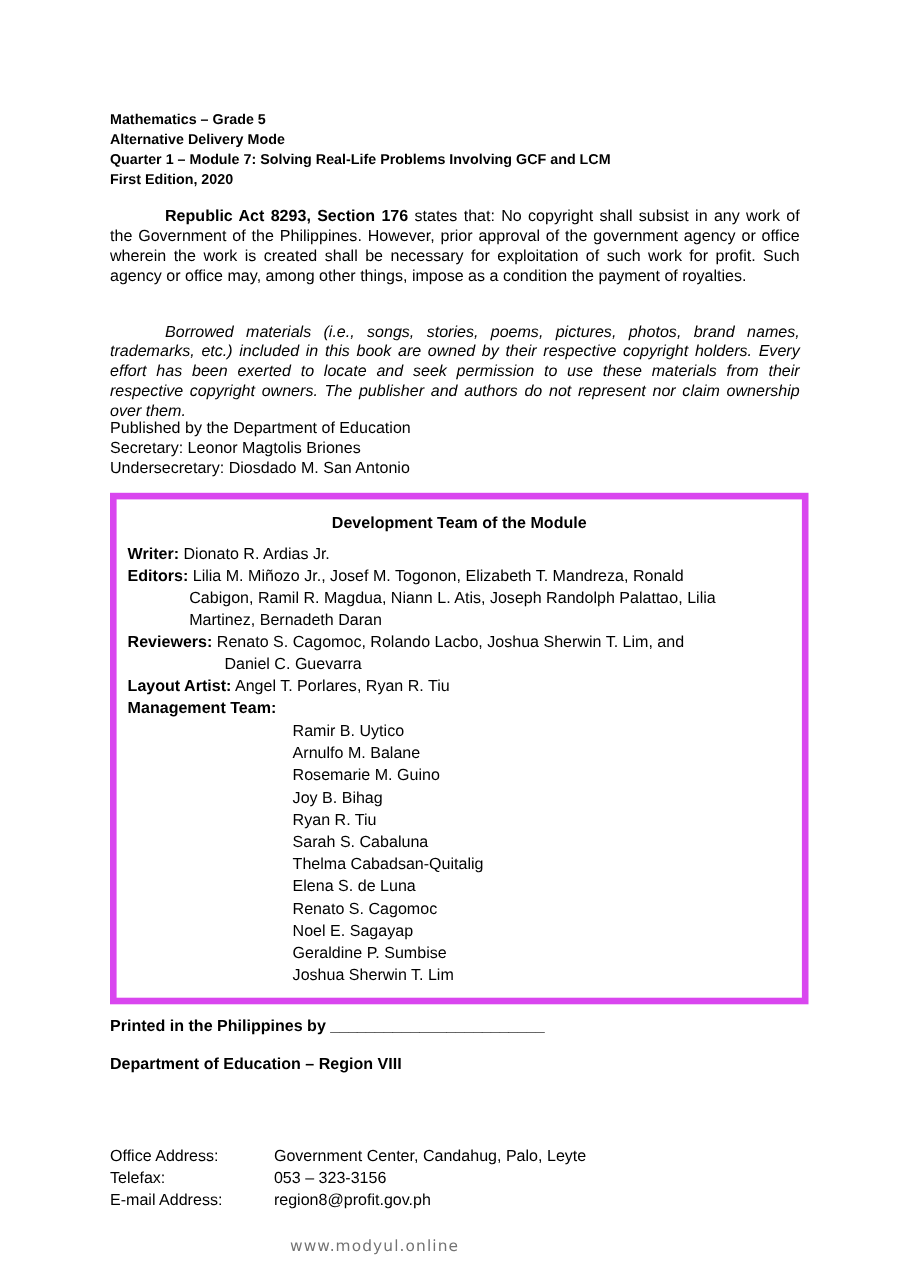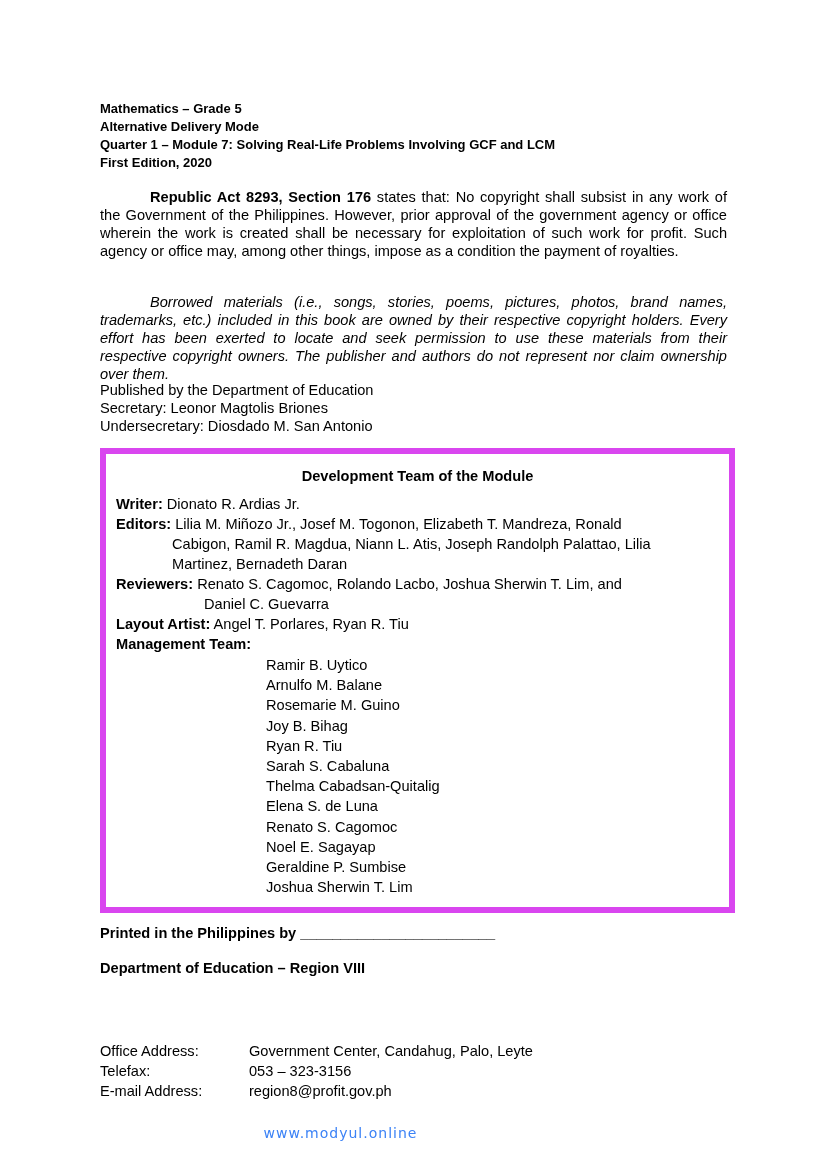--- a/index.html
+++ b/index.html
@@ -17,21 +17,21 @@
   .box-title { position: absolute; top: 14px; left: 0; width: 100%; text-align: center; font-weight: bold; }
   .row { position: absolute; left: 10px; width: 600px; line-height: 20px; }
   .row b { font-weight: bold; }
   .cont { padding-left: 56px; }
   .mgmt { position: absolute; left: 160px; top: 201px; line-height: 20.2px; }
   .printed { position: absolute; left: 100px; top: 925px; font-weight: bold; }
   .region { position: absolute; left: 100px; top: 960px; font-weight: bold; }
   .contact { position: absolute; left: 100px; top: 995px; line-height: 20px; margin-top: 46px; }
   .contact .lbl { display: inline-block; width: 149px; }
   .watermark { position: absolute; left: 0; width: 681px; top: 1125px; text-align: center;
-               color: #3b82f6; font-family: "DejaVu Sans", sans-serif; font-size: 14px; letter-spacing: 1px; }
+               color: #737373; font-family: "DejaVu Sans", sans-serif; font-size: 14px; letter-spacing: 1px; }
 </style>
 </head>
 <body>
 
 <div class="hdr">
   <div>Mathematics – Grade 5</div>
   <div>Alternative Delivery Mode</div>
   <div>Quarter 1 – Module 7: Solving Real-Life Problems Involving GCF and LCM</div>
   <div>First Edition, 2020</div>
 </div>

